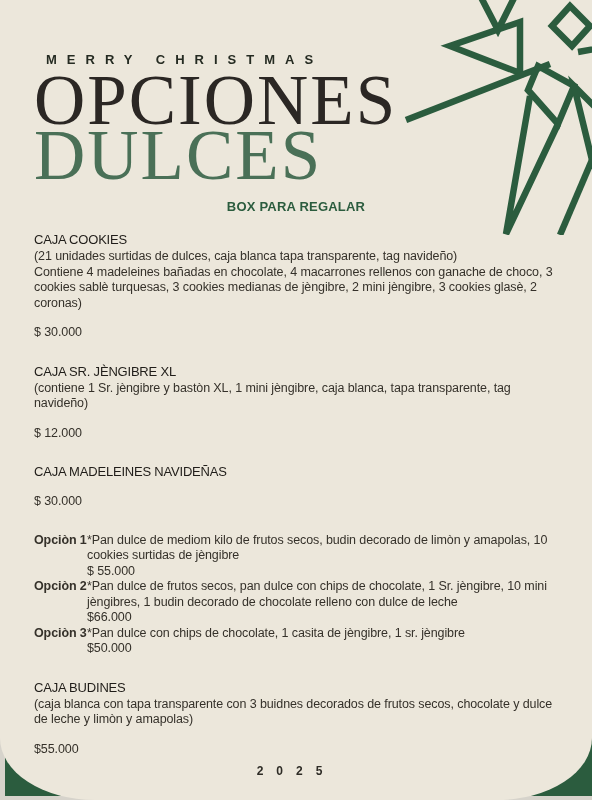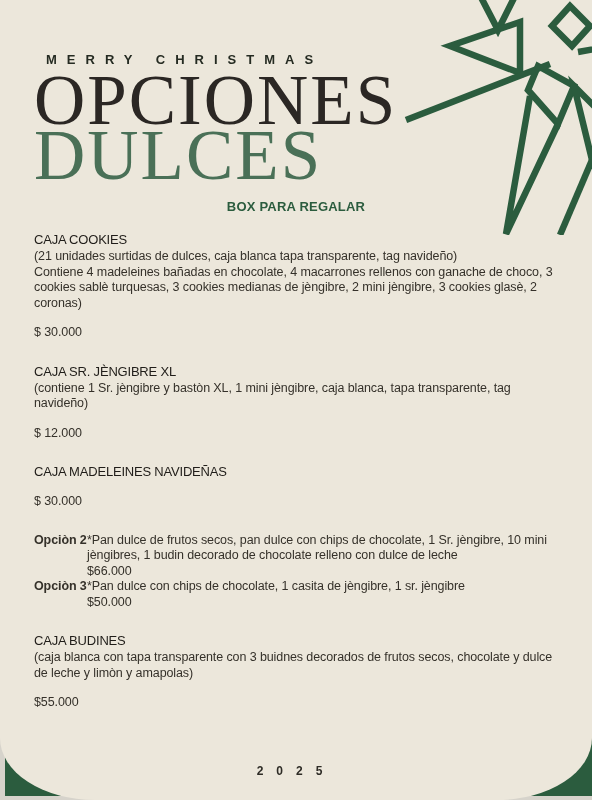--- a/index.html
+++ b/index.html
@@ -110,20 +110,27 @@
           <h3 class="sec-h">CAJA SR. JÈNGIBRE XL</h3>
           <p class="desc">(contiene 1 Sr. jèngibre y bastòn XL, 1 mini jèngibre, caja blanca, tapa transparente, tag navideño)</p>
           <p class="price">$ 12.000</p>
         </section>
         <section class="menu-section">
           <h3 class="sec-h">CAJA MADELEINES NAVIDEÑAS</h3>
           <p class="price">$ 30.000</p>
         </section>
         <section class="menu-section">
           <div class="opt-row">
+            <span class="opt-label">Opciòn 1</span>
+            <div class="opt-body">
+              <p class="desc">*Pan dulce de mediom kilo de frutos secos, budin decorado de limòn y amapolas, 10 cookies surtidas de jèngibre</p>
+              <p class="desc">$ 55.000</p>
+            </div>
+          </div>
+          <div class="opt-row">
             <span class="opt-label">Opciòn 2</span>
             <div class="opt-body">
               <p class="desc">*Pan dulce de frutos secos, pan dulce con chips de chocolate, 1 Sr. jèngibre, 10 mini jèngibres, 1 budin decorado de chocolate relleno con dulce de leche</p>
               <p class="desc">$66.000</p>
             </div>
           </div>
           <div class="opt-row">
             <span class="opt-label">Opciòn 3</span>
             <div class="opt-body">
               <p class="desc">*Pan dulce con chips de chocolate, 1 casita de jèngibre, 1 sr. jèngibre</p>

